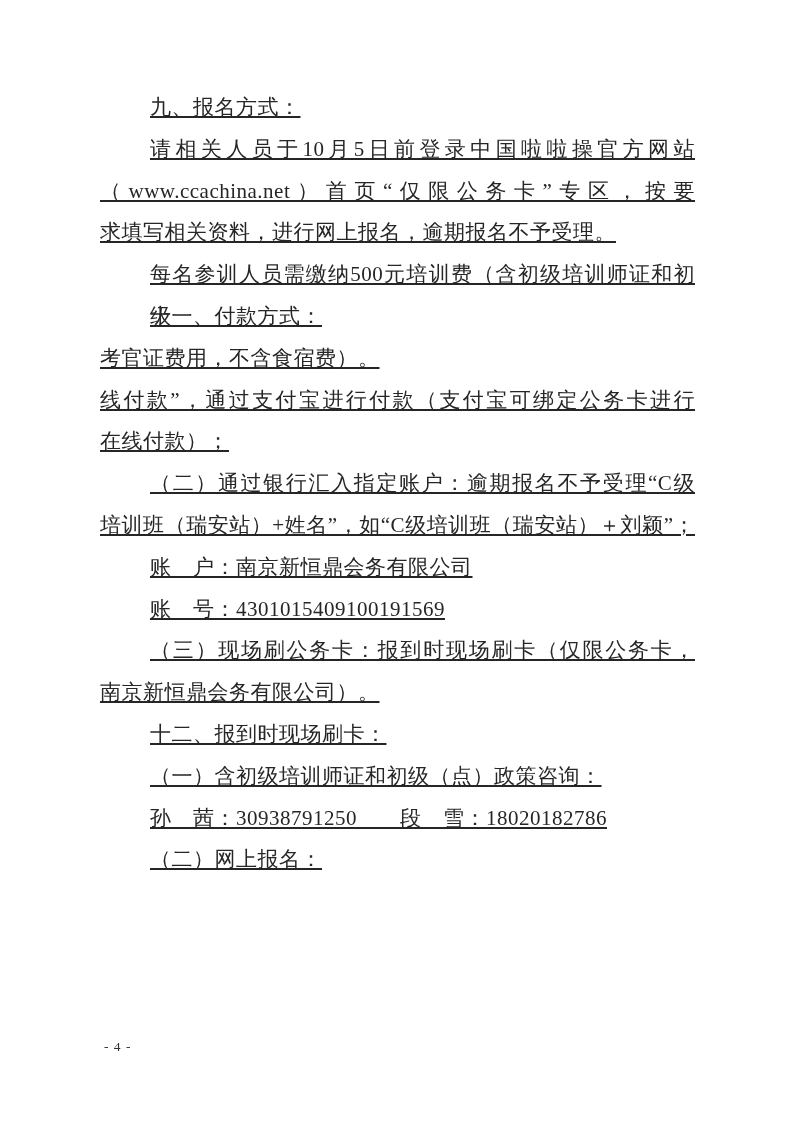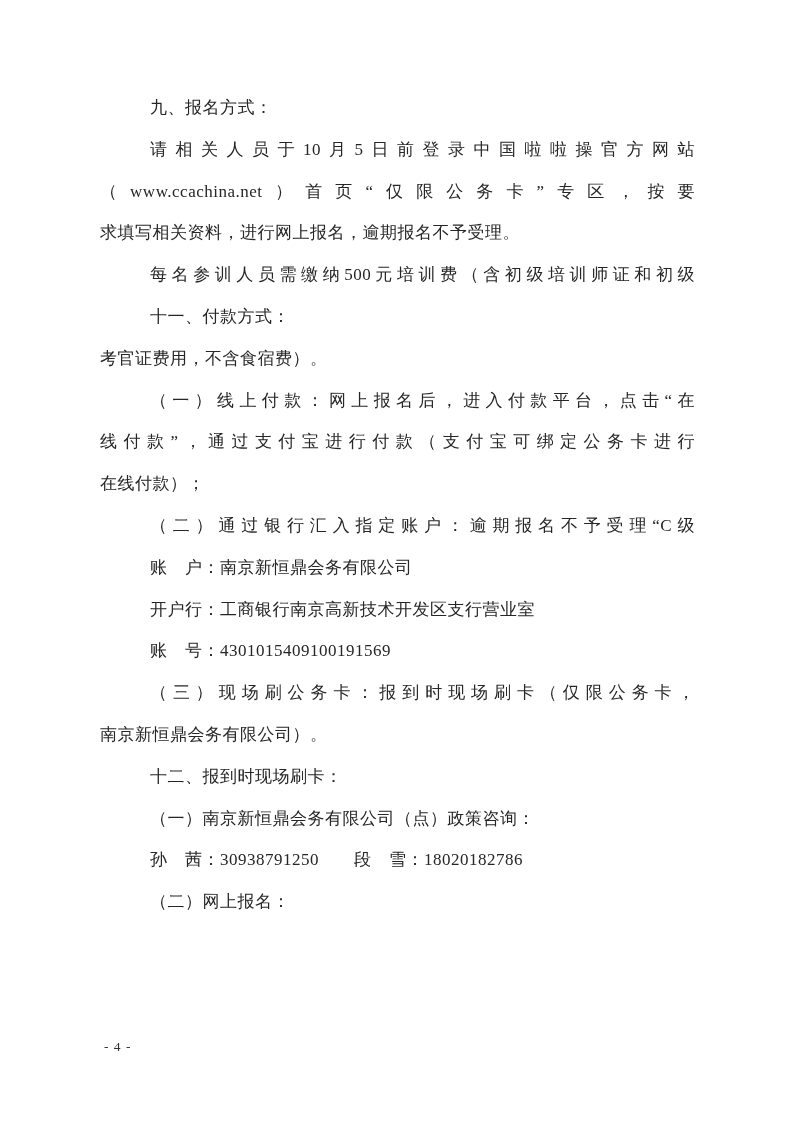--- a/index.html
+++ b/index.html
@@ -18,23 +18,24 @@
   }
   .body-text {
     position: absolute;
     left: 100px;
     top: 87px;
     width: 595px;
   }
   .line {
     height: 41.8px;
     line-height: 41.8px;
-    font-size: 17px;
+    font-size: 21px;
     white-space: nowrap;
     letter-spacing: 0.5px;
+    text-decoration: underline;
   }
   .line.ind {
     padding-left: 50px;
   }
   .line.j {
     white-space: normal;
     text-align: justify;
     text-align-last: justify;
     text-justify: inter-character;
   }
@@ -53,28 +54,27 @@
 
 <div class="page">
   <div class="body-text">
     <div class="line ind">九、报名方式：</div>
     <div class="line ind j">请相关人员于10月5日前登录中国啦啦操官方网站</div>
     <div class="line j">（www.ccachina.net）首页“仅限公务卡”专区，按要</div>
     <div class="line">求填写相关资料，进行网上报名，逾期报名不予受理。</div>
     <div class="line ind j">每名参训人员需缴纳500元培训费（含初级培训师证和初级</div>
     <div class="line ind">十一、付款方式：</div>
     <div class="line">考官证费用，不含食宿费）。</div>
-    <div class="line ind j">（一）线上付款：网上报名后，进入付款平台，点击“在</div>
     <div class="line j">线付款”，通过支付宝进行付款（支付宝可绑定公务卡进行</div>
     <div class="line">在线付款）；</div>
     <div class="line ind j">（二）通过银行汇入指定账户：逾期报名不予受理“C级</div>
+    <div class="line j">培训班（瑞安站）+姓名”，如“C级培训班（瑞安站）＋刘颖”；</div>
     <div class="line ind">账　户：南京新恒鼎会务有限公司</div>
-    <div class="line ind">开户行：工商银行南京高新技术开发区支行营业室</div>
     <div class="line ind">账　号：4301015409100191569</div>
     <div class="line ind j">（三）现场刷公务卡：报到时现场刷卡（仅限公务卡，</div>
     <div class="line">南京新恒鼎会务有限公司）。</div>
     <div class="line ind">十二、报到时现场刷卡：</div>
-    <div class="line ind">（一）南京新恒鼎会务有限公司（点）政策咨询：</div>
+    <div class="line ind">（一）含初级培训师证和初级（点）政策咨询：</div>
     <div class="line ind">孙　茜：30938791250　　段　雪：18020182786</div>
     <div class="line ind">（二）网上报名：</div>
   </div>
   <div class="footer">- 4 -</div>
 </div>
 
 </body></html>

